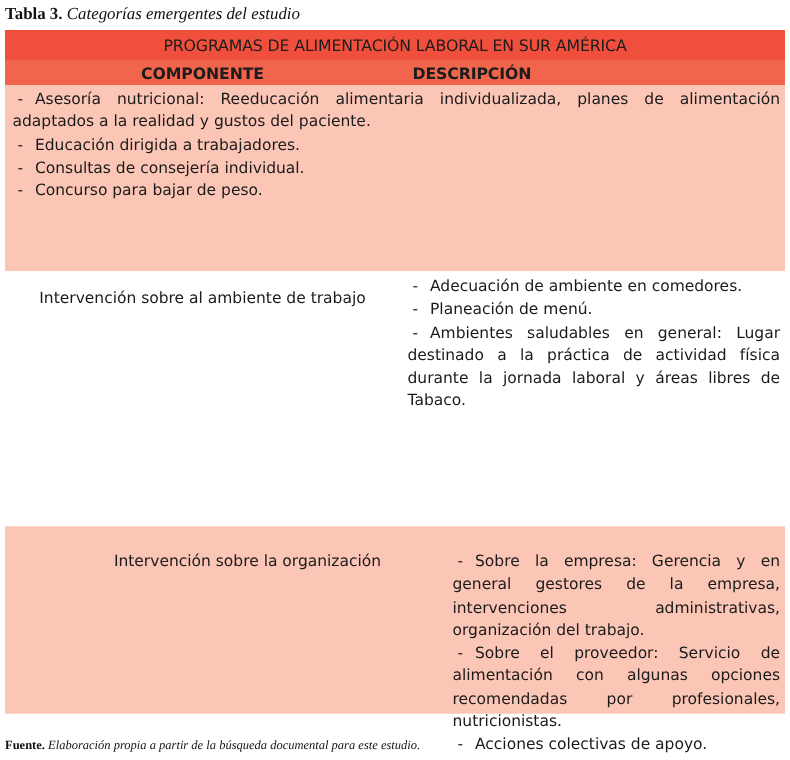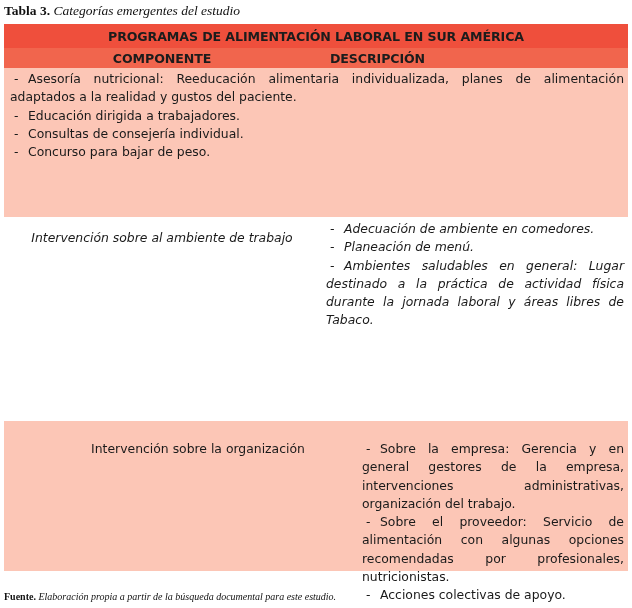--- a/index.html
+++ b/index.html
@@ -32,21 +32,21 @@
       left: 4px;
       top: 24px;
       width: 624px;
     }
     .hdr1 {
       height: 24px;
       background: #ef4f3c;
       display: flex;
       align-items: center;
       justify-content: center;
-      font-weight: bold;
+      font-weight: normal;
       font-size: 12.6px;
       color: #1c1c1c;
       letter-spacing: -0.1px;
     }
     .hdr2 {
       height: 20px;
       background: #f1654d;
       display: flex;
       align-items: center;
       font-weight: bold;
@@ -79,21 +79,21 @@
       line-height: 18.3px;
       text-align: justify;
     }
     .desc .item { margin: 0; }
     .desc .dash { display: inline-block; width: 14px; padding-left: 4px; }
 
     .r1 { height: 149px; }
     .r1 .comp { padding-top: 22px; }
     .r1 .desc { padding-top: 2px; }
 
-    .r2 { height: 204px; font-style: italic; }
+    .r2 { height: 204px; }
     .r2 .comp { padding-top: 12px; }
     .r2 .desc { padding-top: 3px; }
 
     .r3 { height: 150px; }
     .r3 .comp { padding-top: 19px; margin-left: 36px; }
     .r3 .desc { padding-top: 19px; }
 
     .source {
       position: absolute;
       left: 4px;

